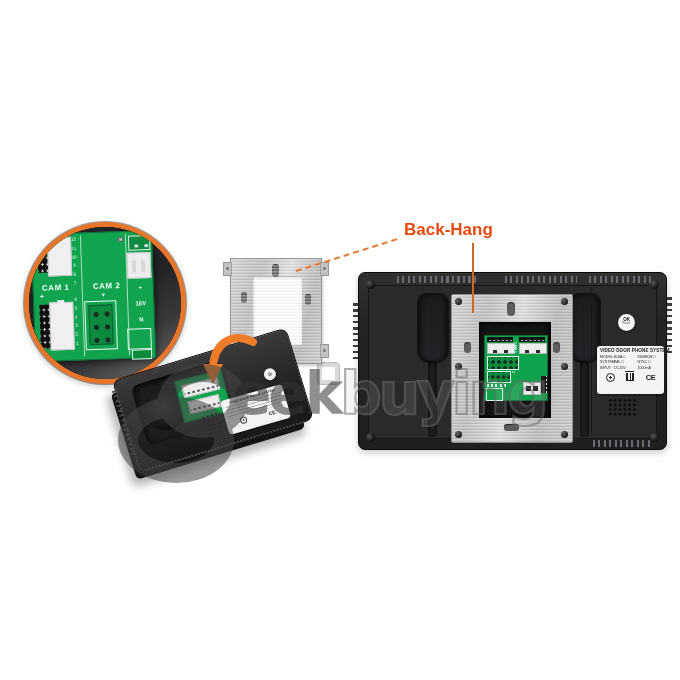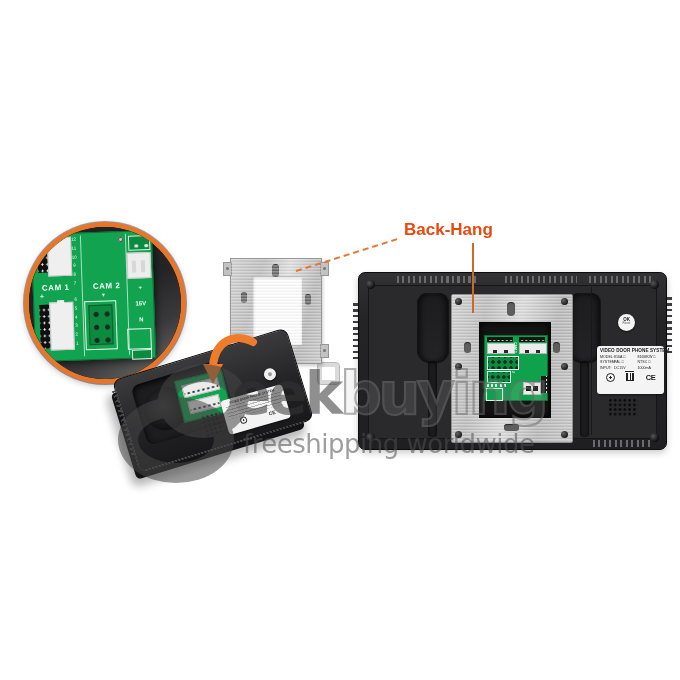--- a/index.html
+++ b/index.html
@@ -374,16 +374,15 @@
       </div>
     </div>
 
     <div class="speaker"></div>
   </div>
 
   <div class="watermark">
     <div class="wm-ring-b"></div>
     <div class="wm-ring-s"></div>
     <div class="wm-brand"><span class="wm-solid">eek</span><span class="wm-outline">buying</span></div>
-    <div class="wm-tag">freeshipping worldwide</div>
   </div>
 
 </div>
 
 </body></html>

